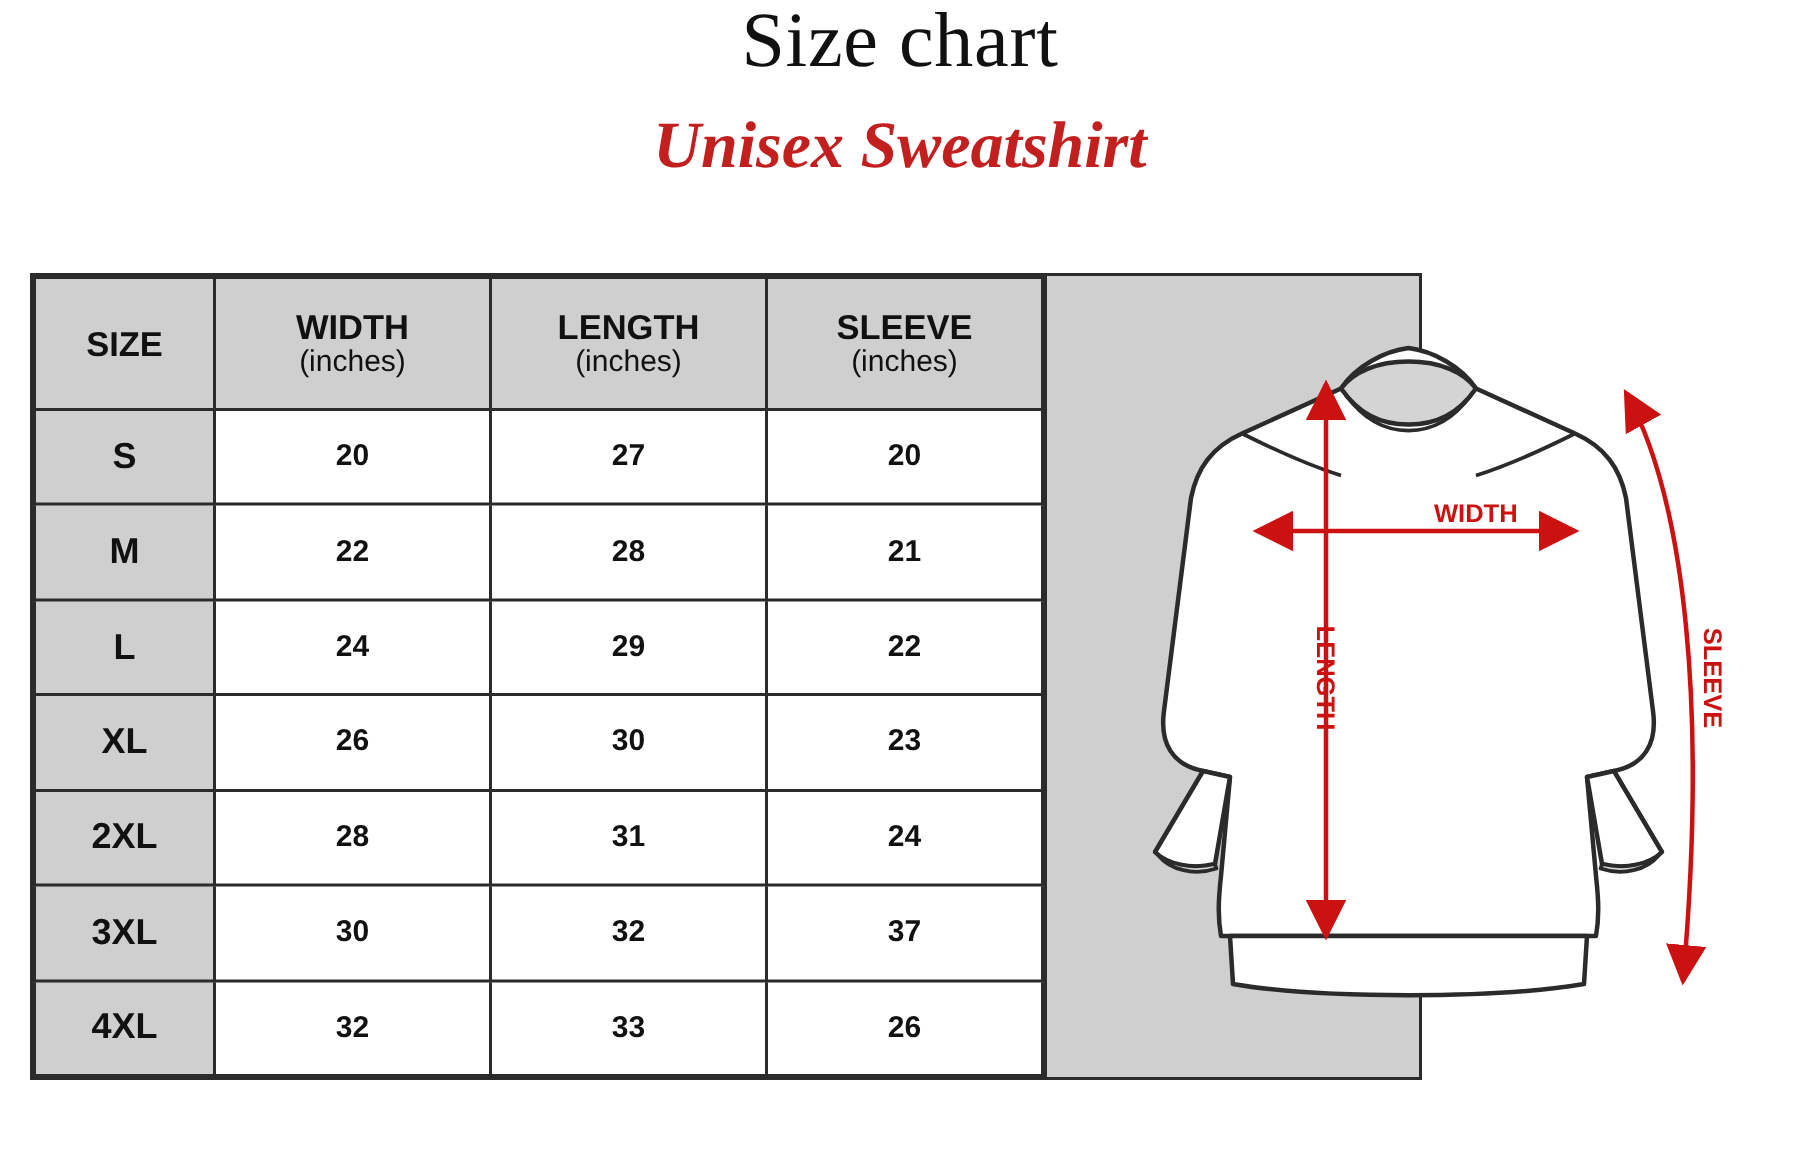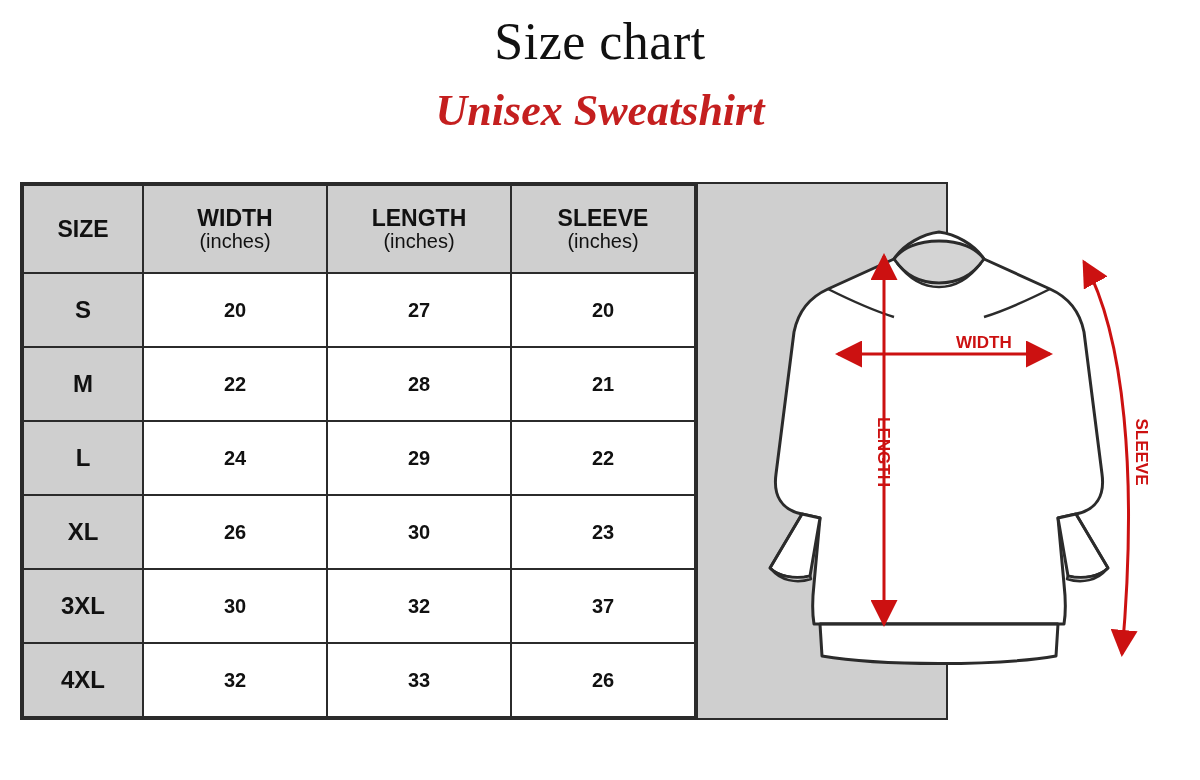--- a/index.html
+++ b/index.html
@@ -16,21 +16,20 @@
   }
   .page {
     width: 1200px;
     height: 780px;
     position: relative;
   }
 
   
   .title-block {
     text-align: center;
-    padding-top: 14px;
   }
   .main-title {
     font-family: "Liberation Serif", serif;
     font-size: 52px;
     line-height: 56px;
     color: #111111;
     font-weight: 400;
     letter-spacing: 0.5px;
   }
   .sub-title {
@@ -165,20 +164,26 @@
           <td class="size-cell">L</td>
           <td class="val-cell">24</td>
           <td class="val-cell">29</td>
           <td class="val-cell">22</td>
         </tr>
         <tr>
           <td class="size-cell">XL</td>
           <td class="val-cell">26</td>
           <td class="val-cell">30</td>
           <td class="val-cell">23</td>
+        </tr>
+        <tr>
+          <td class="size-cell">2XL</td>
+          <td class="val-cell">28</td>
+          <td class="val-cell">31</td>
+          <td class="val-cell">24</td>
         </tr>
         <tr>
           <td class="size-cell">3XL</td>
           <td class="val-cell">30</td>
           <td class="val-cell">32</td>
           <td class="val-cell">37</td>
         </tr>
         <tr>
           <td class="size-cell">4XL</td>
           <td class="val-cell">32</td>

